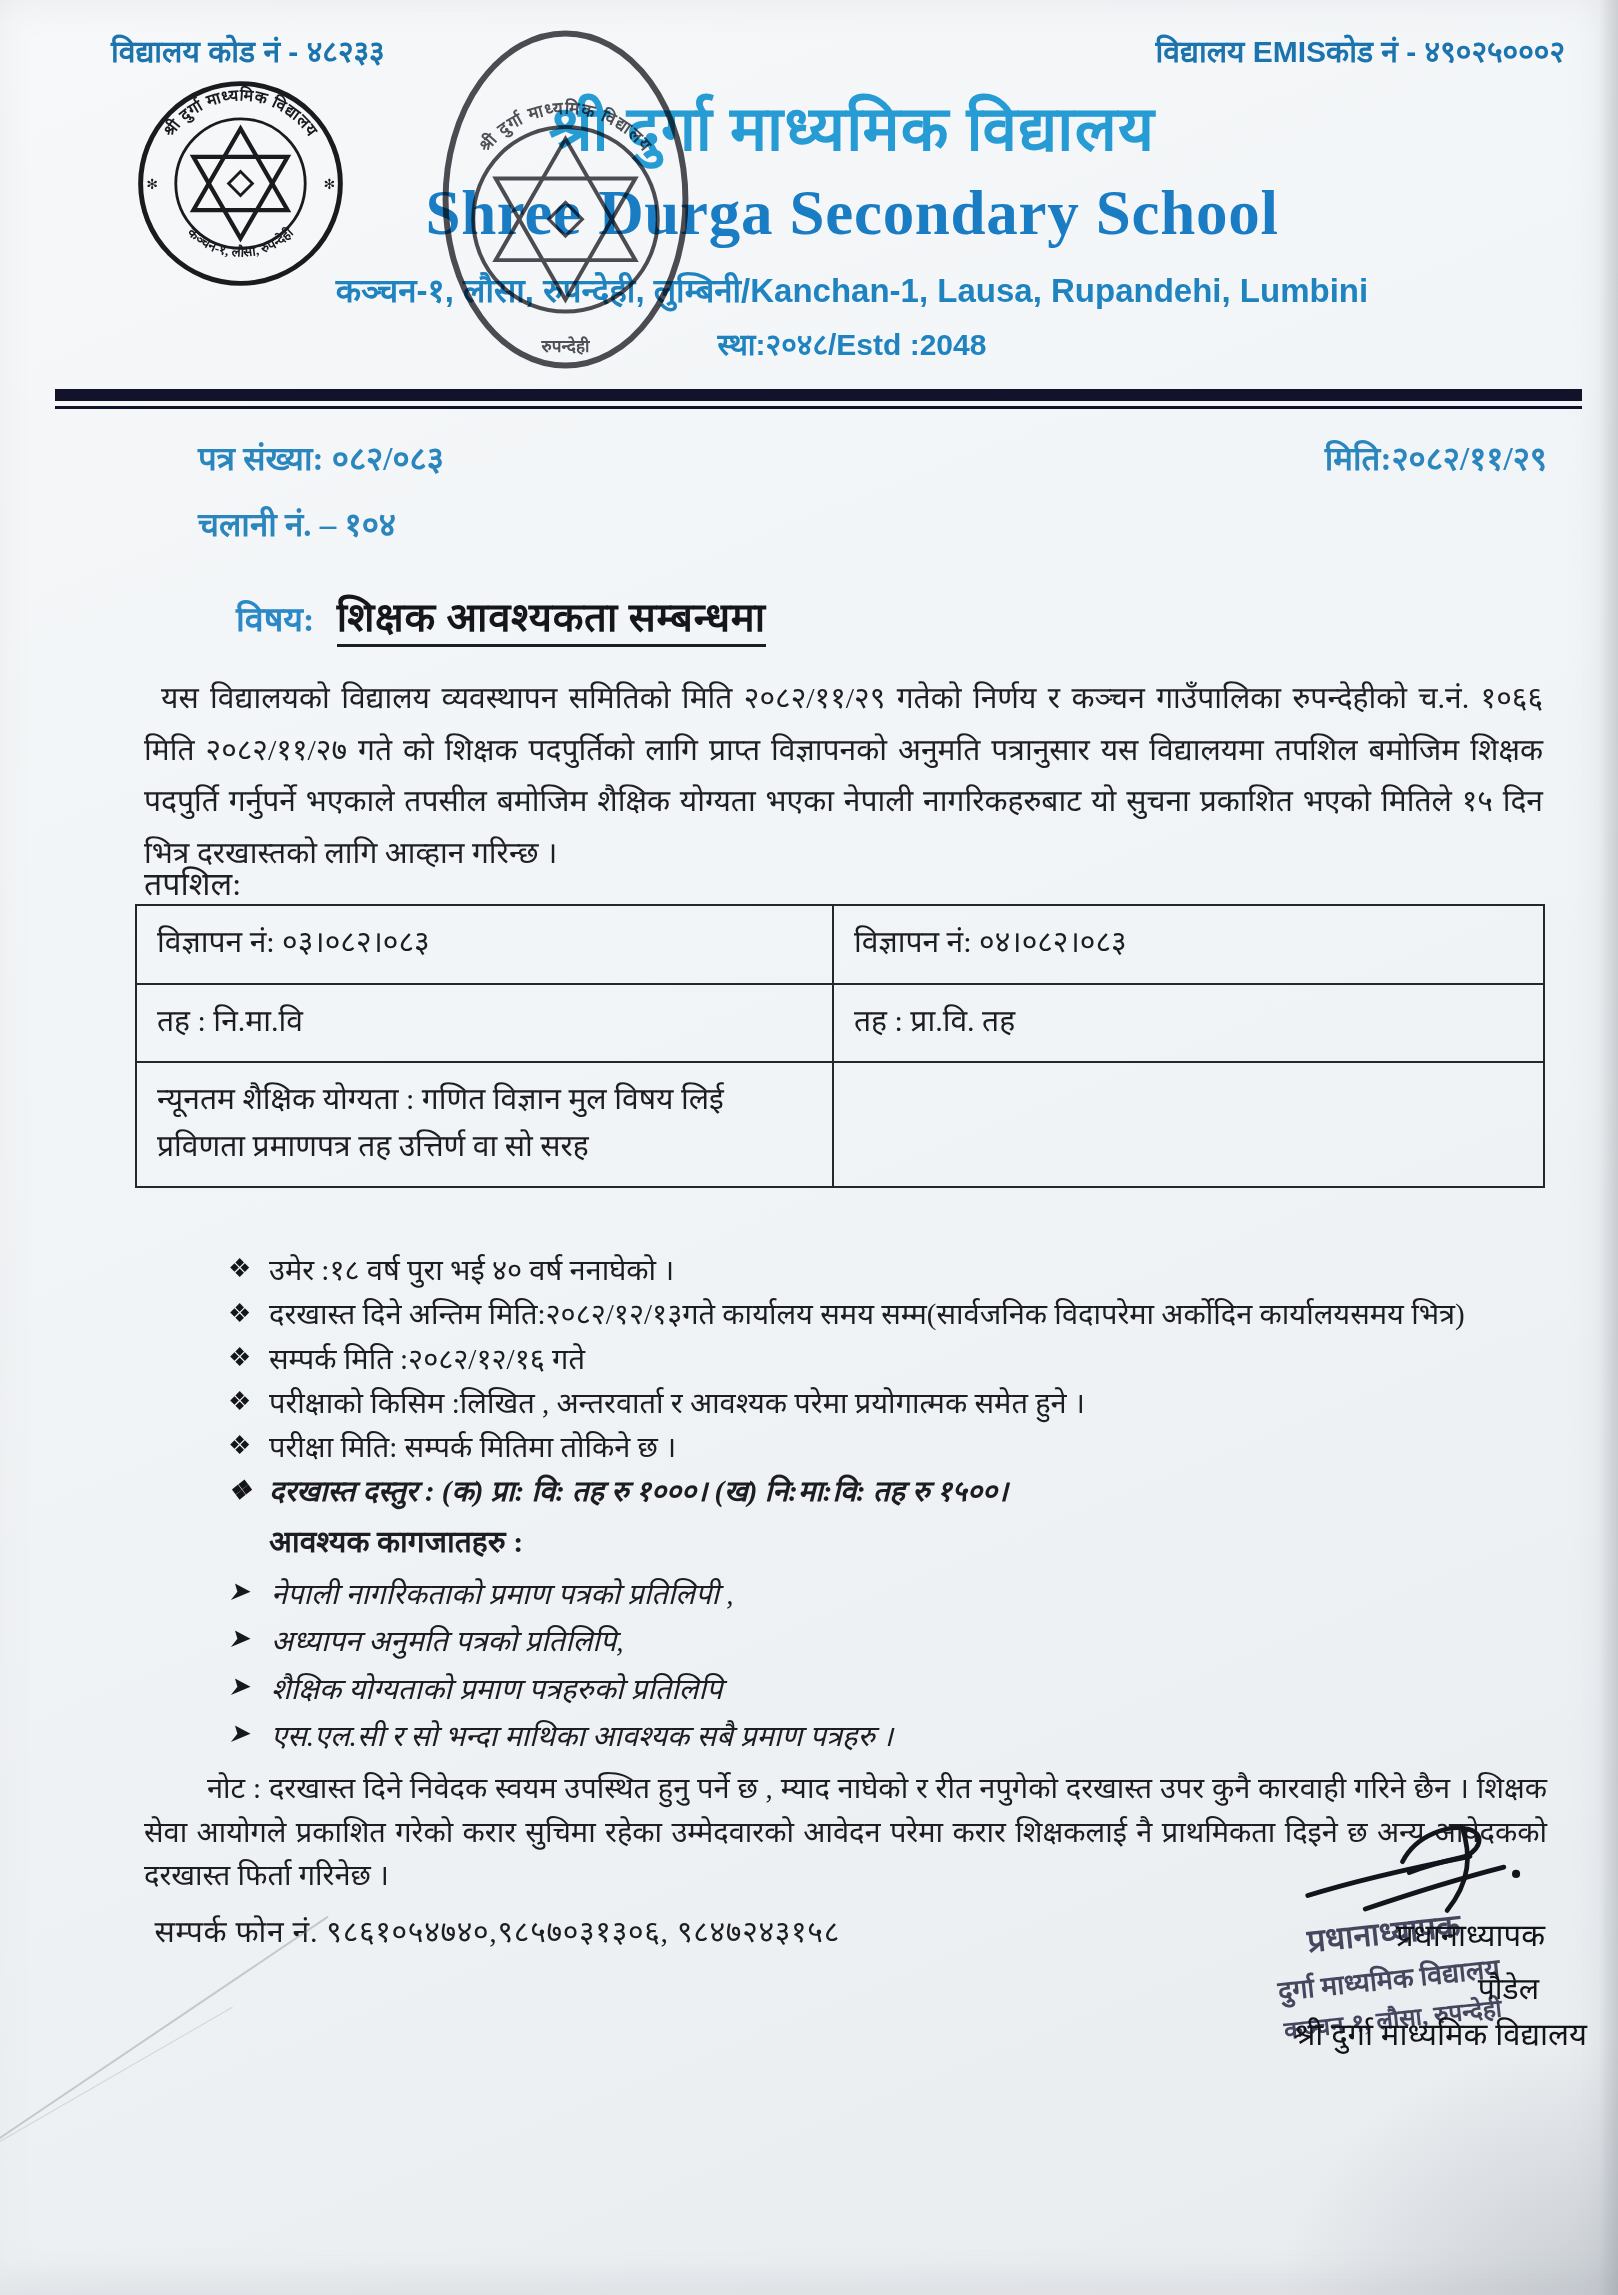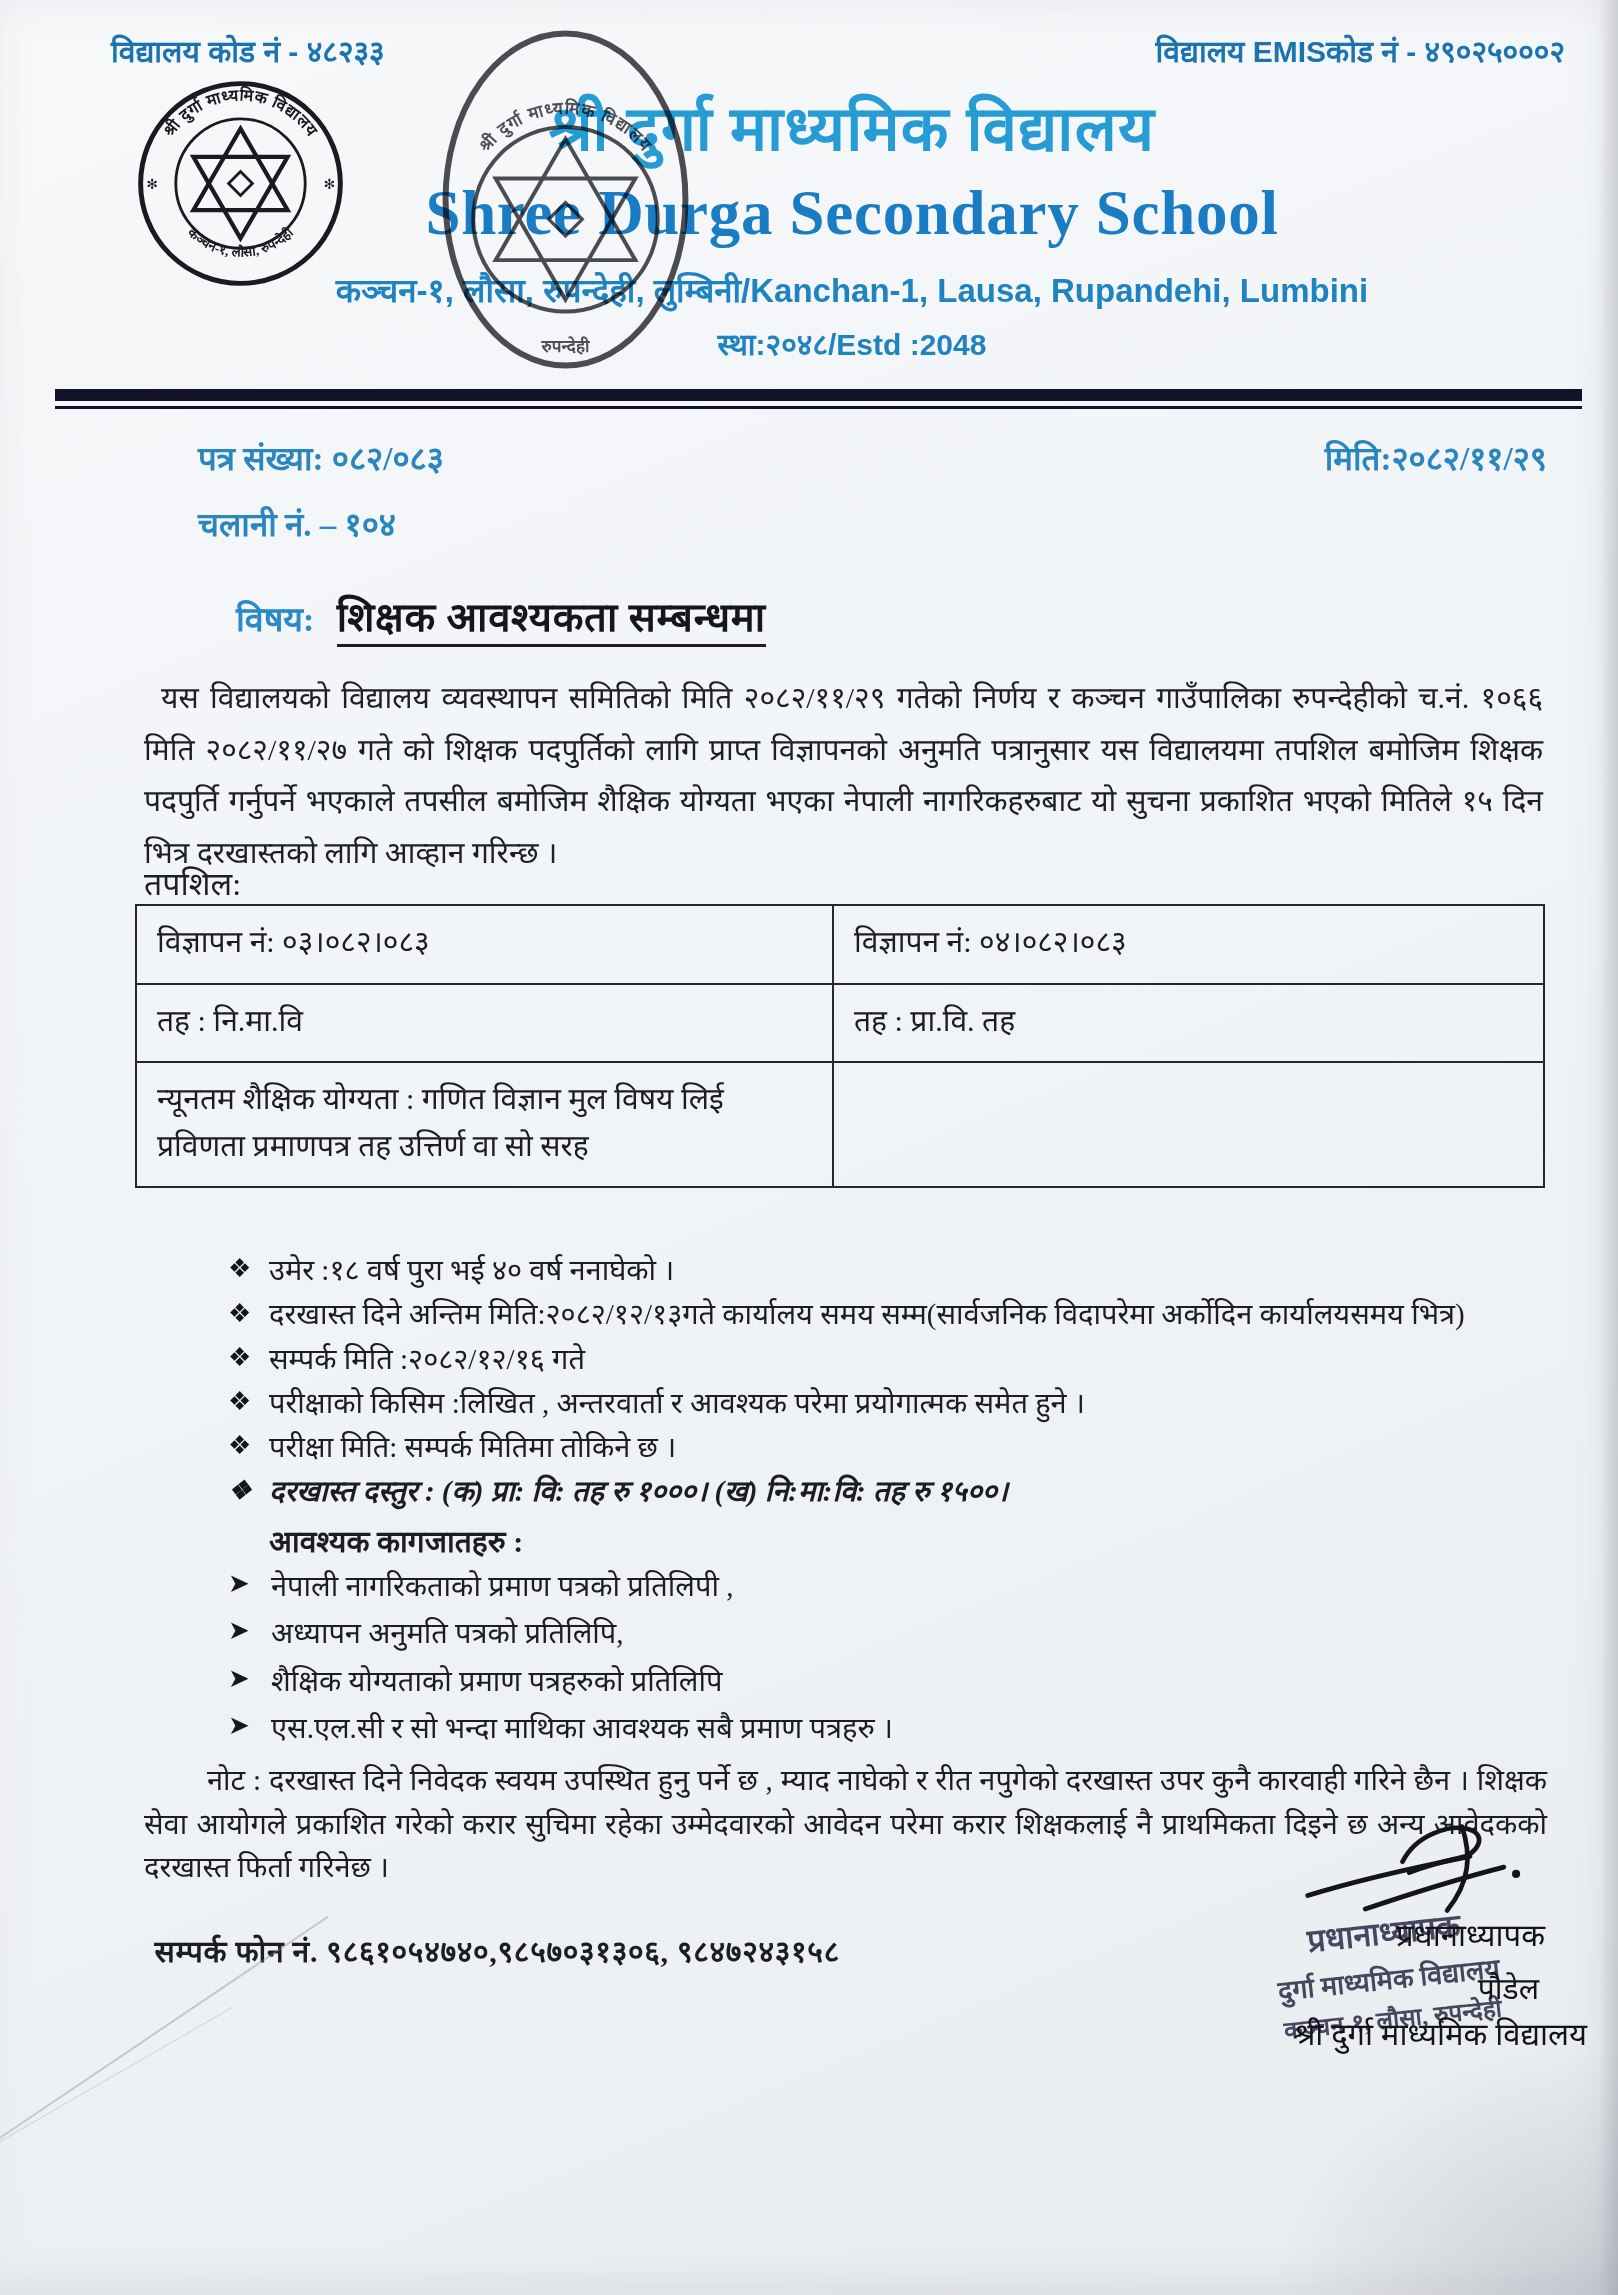--- a/index.html
+++ b/index.html
@@ -51,25 +51,25 @@
   table.vacancy td.c1{width:49.5%;}
   table.vacancy tr.tall td{height:99px;}
   table.vacancy tr.taller td{height:125px;}
   
   .lower{position:absolute;top:1251px;left:144px;right:72px;color:#1c1c22;}
   ul.bullets{list-style:none;margin-left:84px;}
   ul.bullets li{position:relative;font-size:29px;line-height:1.32;margin-bottom:6px;padding-left:41px;}
   ul.bullets li::before{content:"\2756";position:absolute;left:0;top:1.3px;font-size:26px;color:#14141a;}
   ul.bullets li.fee{font-style:italic;font-weight:700;}
   .docs-head{margin-left:125px;margin-top:9.2px;font-size:30px;font-weight:600;}
-  ul.docs{list-style:none;margin-left:84px;margin-top:6px;}
+  ul.docs{list-style:none;margin-left:84px;margin-top:14px;font-style:italic;}
   ul.docs li{position:relative;font-size:29px;line-height:1.32;margin-bottom:9.2px;padding-left:43px;}
   ul.docs li::before{content:"\27A4";position:absolute;left:0;top:0;font-size:26px;color:#17171d;}
   .note{margin-top:12px;font-size:29px;line-height:1.5;text-align:justify;text-indent:63px;}
-  .phone{margin-top:40px;margin-left:10.5px;font-size:30px;font-weight:700;letter-spacing:0.7px;}
+  .phone{margin-top:12px;margin-left:10.5px;font-size:30px;font-weight:400;letter-spacing:0.7px;}
   
   .sig{position:absolute;top:1814px;left:1223px;width:385px;height:277px;}
   .sig svg.scribble{position:absolute;top:0;left:78px;width:257px;height:109px;}
   .stamp-ink{position:absolute;top:96px;left:0;width:330px;transform:rotate(-6deg);text-align:center;color:var(--stamp);mix-blend-mode:multiply;opacity:.88;font-weight:700;}
   .stamp-ink .s1{font-size:32px;}
   .stamp-ink .s2{font-size:27px;margin-top:6.6px;}
   .stamp-ink .s3{font-size:24.4px;margin-top:5.3px;}
   .p-title{position:absolute;top:99px;right:63px;font-size:31px;color:#121218;}
   .p-name{position:absolute;top:153px;right:69px;font-size:30px;color:#121218;}
   .p-school{position:absolute;top:198px;right:21px;font-size:31px;color:#121218;}

